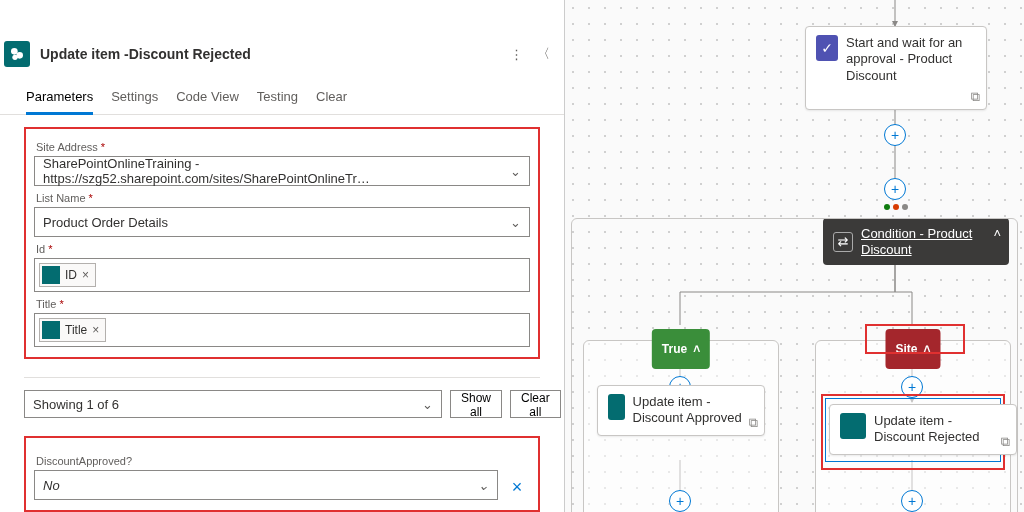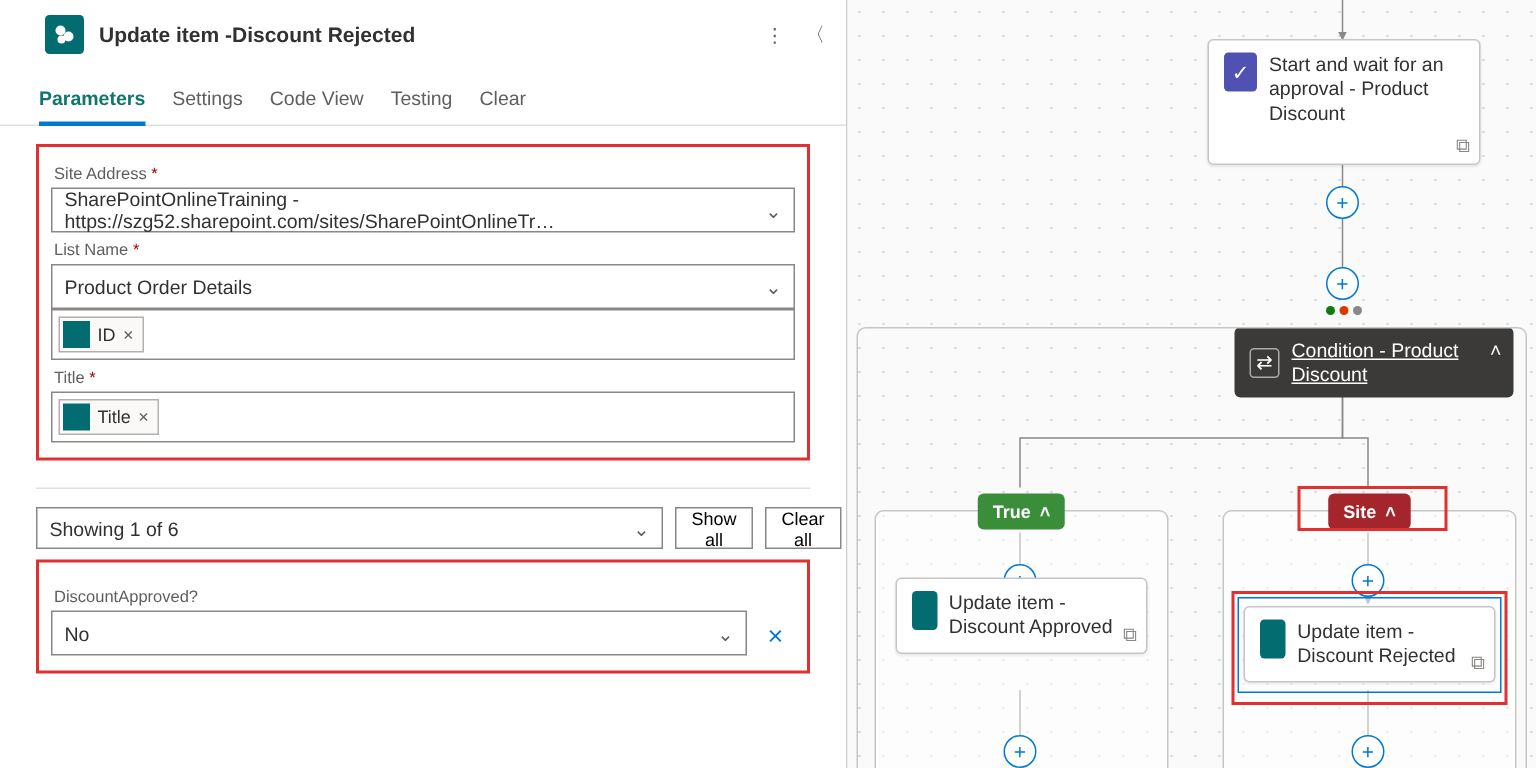--- a/index.html
+++ b/index.html
@@ -1,39 +1,39 @@
 <!DOCTYPE html>
 <html><head>
 <meta charset="utf-8">
 <style>
   * { box-sizing: border-box; margin: 0; padding: 0; }
   body { font-family: "Segoe UI", sans-serif; font-size: 13px; color: #323130; width:1024px; height:512px; overflow:hidden; display:flex; }
   .left-panel { width: 565px; height:512px; border-right:1px solid #ccc; background:#fff; display:flex; flex-direction:column; }
-  .panel-header { display:flex; align-items:center; padding:10px 14px 14px 30px; gap:10px; }
+  .panel-header { display:flex; align-items:center; padding:10px 14px 14px 4px; gap:10px;margin-top:31px; }
   .sp-icon { width:26px; height:26px; background:#036c70; border-radius:3px; display:flex; align-items:center; justify-content:center; color:#fff; font-size:12px; font-weight:bold; }
   .sp-icon svg { width:16px; height:16px; }
   .panel-title { font-weight:600; font-size:14px; flex:1; }
   .header-actions { display:flex; gap:14px; align-items:center; color:#605e5c; }
   .tabs { display:flex; gap:18px; padding:0 26px; border-bottom:1px solid #e1dfdd; font-size:13px; }
   .tab { padding:8px 0 10px 0; color:#605e5c; cursor:pointer; position:relative; }
-  .tab.active { color:#0f766e; font-weight:700; }
+  .tab.active { color:#000000; font-weight:400; }
   .tab.active::after { content:""; position:absolute; left:0; right:0; bottom:-1px; height:3px; background:#0078d4; }
   .panel-body { padding:12px 24px 0 24px; overflow:hidden; }
   .red-box { border:2px solid #e03030; padding:6px 8px 10px 8px; margin-bottom:18px; }
   .field-label { font-size:11px; color:#605e5c; display:block; margin:6px 0 3px 2px; }
   .field-label .req { color:#a80000; }
   .select-box, .text-box { width:100%; height:30px; border:1px solid #8a8886; background:#fff; padding:4px 8px; display:flex; align-items:center; justify-content:space-between; font-size:13px; }
   .select-box .chev, .adv-select .chev { color:#605e5c; }
   .token-box { width:100%; min-height:34px; border:1px solid #8a8886; background:#fff; padding:4px; display:flex; align-items:center; gap:4px; }
   .token { display:inline-flex; align-items:center; gap:5px; border:1px solid #b3b0ad; background:#faf9f8; padding:2px 6px 2px 2px; font-size:12px; }
   .token .sp-mini { width:18px; height:18px; background:#036c70; display:inline-block; }
   .token .tx { color:#605e5c; }
   .divider { border:none; border-top:1px solid #e1dfdd; margin:0 0 12px 0; }
   .section-title { font-size:13px; color:#323130; margin-bottom:6px; }
-  .adv-row { display:flex; gap:8px; align-items:center; margin-bottom:7px; }
+  .adv-row { display:flex; gap:8px; align-items:center; margin-bottom:18px; }
   .adv-select { flex:0 0 418px; height:28px; border:1px solid #8a8886; display:flex; align-items:center; justify-content:space-between; padding:4px 8px; font-size:13px; }
   .mini-btn { height:28px; padding:0 10px; border:1px solid #8a8886; background:#fff; font-size:12px; cursor:pointer; }
   .discount-row { display:flex; align-items:flex-end; gap:6px; }
   .discount-row .select-wrap { flex:1; }
   .clear-x { width:26px; height:26px; display:flex; align-items:center; justify-content:center; color:#0078d4; font-size:18px; cursor:pointer; }
 
   
   .right-panel { flex:1; height:512px; position:relative; background:#fafafa; overflow:hidden; }
   .dot-bg { position:absolute; inset:0; background-image: radial-gradient(#d0d0d0 1px, transparent 1px); background-size:16px 16px; }
   .canvas { position:absolute; inset:0; }
@@ -44,21 +44,21 @@
   .ic.approval { background:#4f52b2; }
   .ic.sp { background:#036c70; }
   .card .card-text { font-size:13px; line-height:1.25; max-width:130px; }
   .card .link-ic { position:absolute; right:6px; bottom:4px; color:#8a8886; }
 
   .cond-card { position:absolute; background:#3b3a39; color:#fff; border-radius:4px; padding:8px 28px 8px 10px; display:flex; align-items:center; gap:8px; font-size:13px; }
   .cond-card .cond-ic { width:20px; height:20px; border:1px solid #aaa; border-radius:3px; display:flex; align-items:center; justify-content:center; }
   .cond-card .chev2 { position:absolute; right:8px; top:8px; }
 
   .branch-box { position:absolute; border:1px solid #c8c6c4; border-radius:6px; background:rgba(255,255,255,0.5); }
-  .branch-header { position:absolute; top:-12px; left:50%; transform:translateX(-50%); height:24px; border-radius:4px; color:#fff; font-size:12px; font-weight:600; display:flex; align-items:center; gap:6px; padding:0 10px;text-align:right; }
+  .branch-header { position:absolute; top:-12px; left:50%; transform:translateX(-50%); height:40px; border-radius:4px; color:#fff; font-size:12px; font-weight:600; display:flex; align-items:center; gap:6px; padding:0 10px;text-align:right; }
   .branch-header.true { background:#3a8e3a; }
   .branch-header.false { background:#a4262c; }
 
   .plus-btn { position:absolute; width:22px; height:22px; border:1px solid #0078d4; border-radius:50%; background:#fff; display:flex; align-items:center; justify-content:center; color:#0078d4; font-size:14px; }
   .status-dots { position:absolute; display:flex; gap:3px; }
   .status-dots span { width:6px; height:6px; border-radius:50%; display:inline-block; }
 
   .red-outline { position:absolute; border:2px solid #e03030; pointer-events:none; }
   .blue-outline { position:absolute; border:1px solid #0078d4; pointer-events:none; }
 </style>
@@ -96,20 +96,21 @@
         <span>SharePointOnlineTraining - https://szg52.sharepoint.com/sites/SharePointOnlineTr…</span>
         <span class="chev">⌄</span>
       </div>
 
       <label class="field-label"><span>List Name</span><span class="req"> *</span></label>
       <div class="select-box">
         <span>Product Order Details</span>
         <span class="chev">⌄</span>
       </div>
 
+      <label class="field-label"><span>Id</span><span class="req"> *</span></label>
       <div class="token-box">
         <span class="token">
           <span class="sp-mini"></span>
           <span>ID</span>
           <span class="tx">×</span>
         </span>
       </div>
 
       <label class="field-label"><span>Title</span><span class="req"> *</span></label>
       <div class="token-box">
@@ -128,21 +129,21 @@
         <span>Showing 1 of 6</span>
         <span class="chev">⌄</span>
       </div>
       <button class="mini-btn">Show all</button>
       <button class="mini-btn">Clear all</button>
     </div>
 
     <div class="red-box">
       <label class="field-label" style="margin-top:11px;">DiscountApproved?</label>
       <div class="discount-row">
-        <div class="select-wrap" style="flex:1;">
+        <div class="select-wrap" style="flex:1;font-style:italic;">
           <div class="select-box">
             <span>No</span>
             <span class="chev">⌄</span>
           </div>
         </div>
         <div class="clear-x">×</div>
       </div>
     </div>
   </div>
 </div>
@@ -207,20 +208,20 @@
       <div class="branch-header false">
         <span>Site</span>
         <span>˄</span>
       </div>
     </div>
     <div class="red-outline" style="left:300px; top:324px; width:100px; height:30px;"></div>
     <div class="plus-btn" style="left:336px; top:376px;">+</div>
 
     <div class="red-outline" style="left:256px; top:394px; width:184px; height:76px;"></div>
     <div class="blue-outline" style="left:260px; top:398px; width:176px; height:64px;"></div>
-    <div class="card" style="left:264px; top:404px; width:168px;">
+    <div class="card" style="left:264px; top:404px; width:188px;">
       <div class="ic sp"></div>
       <div class="card-text">Update item - Discount Rejected</div>
       <span class="link-ic">⧉</span>
     </div>
     <div class="plus-btn" style="left:336px; top:490px;">+</div>
   </div>
 </div>
 
 </body></html>

